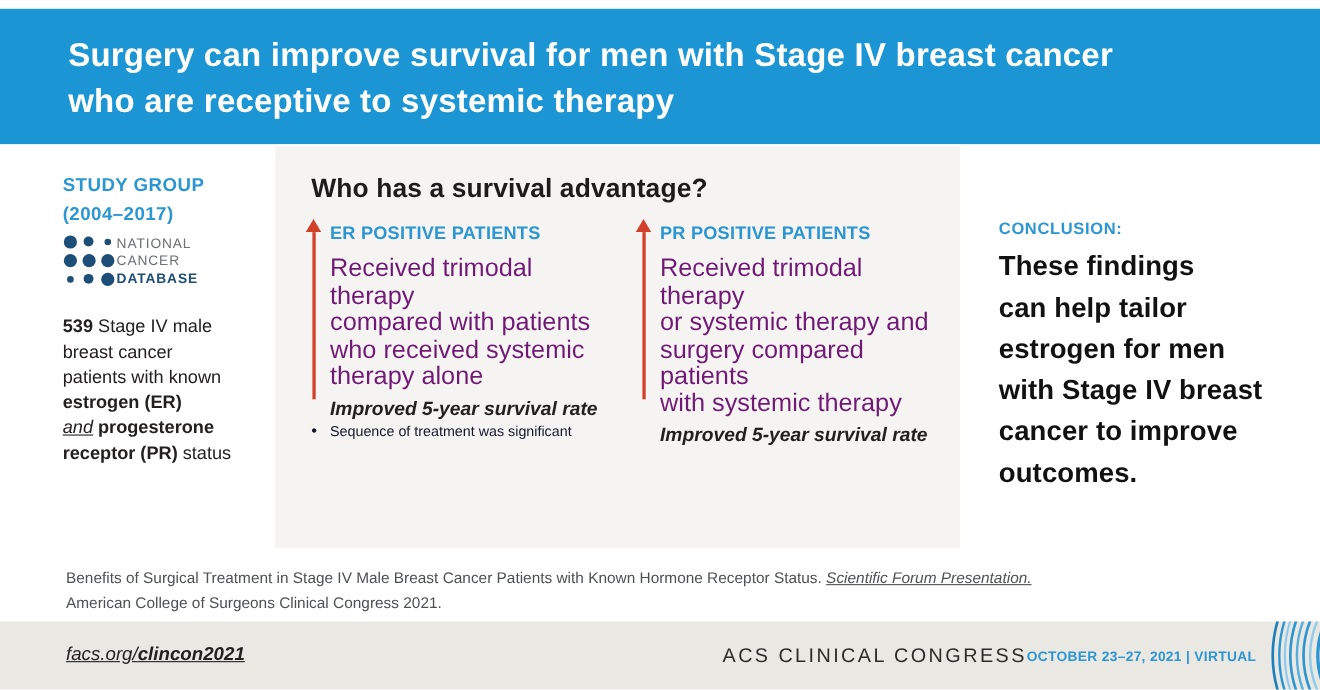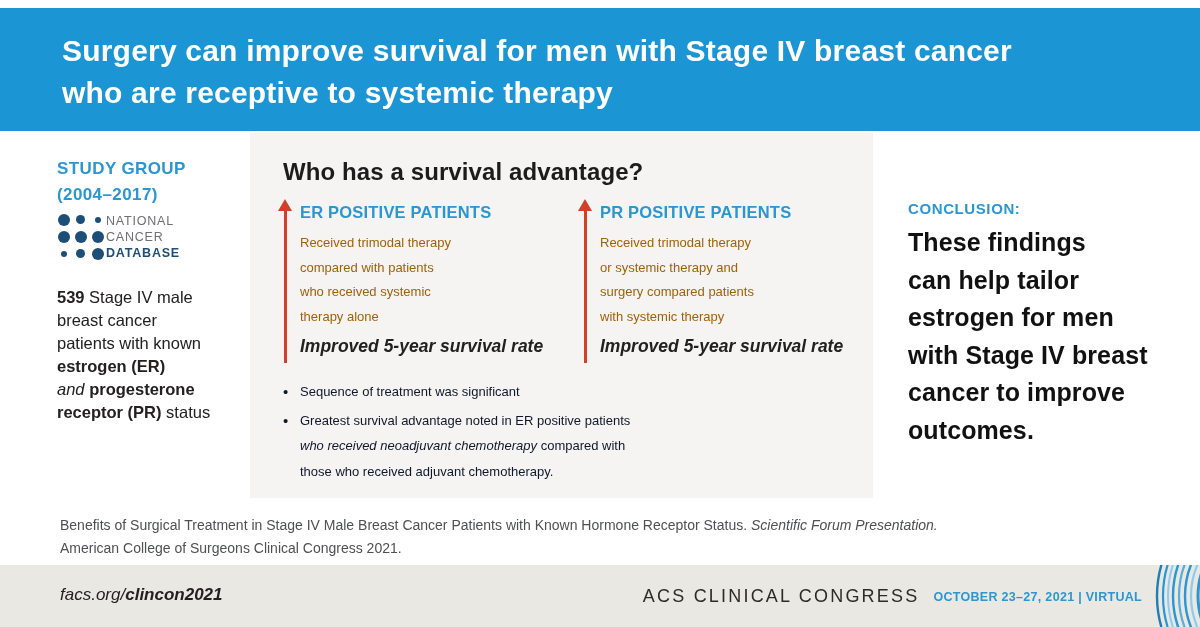--- a/index.html
+++ b/index.html
@@ -27,43 +27,43 @@
   .panel-heading{position:absolute;left:33px;top:25px;font-size:24px;font-weight:700;color:#1e1b1c;letter-spacing:.1px;}
   .up-arrow{position:absolute;width:14px;}
   .up-arrow .head{width:0;height:0;border-left:7px solid transparent;border-right:7px solid transparent;
     border-bottom:12px solid #d2402a;}
   .up-arrow .shaft{width:3px;background:#d2402a;margin:0 auto;}
   .arrow-1{left:28px;top:66px;} .arrow-2{left:328px;top:66px;}
   .arrow-1 .shaft,.arrow-2 .shaft{height:152px;}
   .col{position:absolute;top:70px;width:250px;}
   .col-1{left:50px;} .col-2{left:350px;}
   .col-label{font-size:16.5px;font-weight:700;color:#2b96d2;letter-spacing:.2px;margin-bottom:9px;}
-  .col-body{font-size:13px;line-height:24.5px;color:#a16207;}
+  .col-body{font-size:23px;line-height:24.5px;color:#701a75;}
   .col-result{margin-top:7px;font-size:17.5px;font-weight:700;font-style:italic;color:#232020;}
   .bullets{position:absolute;left:33px;top:246px;width:560px;font-size:13px;line-height:25.5px;color:#0f172a;}
   .bullet{position:relative;padding-left:17px;margin-bottom:3px;}
   .bullet::before{content:"•";position:absolute;left:0;top:0;font-size:15px;}
 
   
   .conclusion-label{position:absolute;left:908px;top:200px;color:#2b96d2;font-size:15px;font-weight:700;letter-spacing:.6px;}
   .conclusion-text{position:absolute;left:908px;top:224px;width:280px;color:#111111;
     font-size:25px;font-weight:700;line-height:37.5px;letter-spacing:.1px;}
 
   
   .citation{position:absolute;left:60px;top:514px;width:900px;font-size:14px;line-height:22.5px;color:#4f5052;}
 
   
   .footer{position:absolute;left:0;top:565px;width:1200px;height:62px;background:#eae8e2;}
   .footer-url{position:absolute;left:60px;top:20px;font-size:17px;color:#232020;font-style:italic;}
-  .footer-right{position:absolute;right:58px;top:0;height:62px;display:flex;align-items:center;gap:14px;}
+  .footer-right{position:absolute;right:58px;top:0;height:62px;display:flex;align-items:center;}
   .congress-name{font-size:18px;letter-spacing:2.2px;color:#2d2b28;}
   .congress-dates{font-size:12.5px;font-weight:700;letter-spacing:.3px;color:#2b96d2;padding-top:2px;}
   .footer-arcs{position:absolute;right:0;top:0;width:48px;height:62px;}
 
-  .b{font-weight:700;} .i{font-style:italic;}
+  .b{font-weight:700;} .i{font-style:italic;text-decoration:underline;}
 </style>
 </head>
 <body>
 
 <div class="page">
 
   <div class="header">
     <div class="header-title">
         <div>Surgery can improve survival for men with Stage IV breast cancer</div>
         <div>who are receptive to systemic therapy</div>
@@ -131,25 +131,20 @@
           <div>Received trimodal therapy</div>
           <div>or systemic therapy and</div>
           <div>surgery compared patients</div>
           <div>with systemic therapy</div>
         </div>
       <div class="col-result">Improved 5-year survival rate</div>
     </div>
 
     <div class="bullets">
       <div class="bullet">Sequence of treatment was significant</div>
-      <div class="bullet">
-          <div><span>Greatest survival advantage noted in ER positive patients</span></div>
-          <div><span class="i">who received neoadjuvant chemotherapy</span><span> compared with</span></div>
-          <div><span>those who received adjuvant chemotherapy.</span></div>
-        </div>
     </div>
   </div>
 
   <div class="conclusion-label">CONCLUSION:</div>
   <div class="conclusion-text">
       <div>These findings</div>
       <div>can help tailor</div>
       <div>estrogen for men</div>
       <div>with Stage IV breast</div>
       <div>cancer to improve</div>

